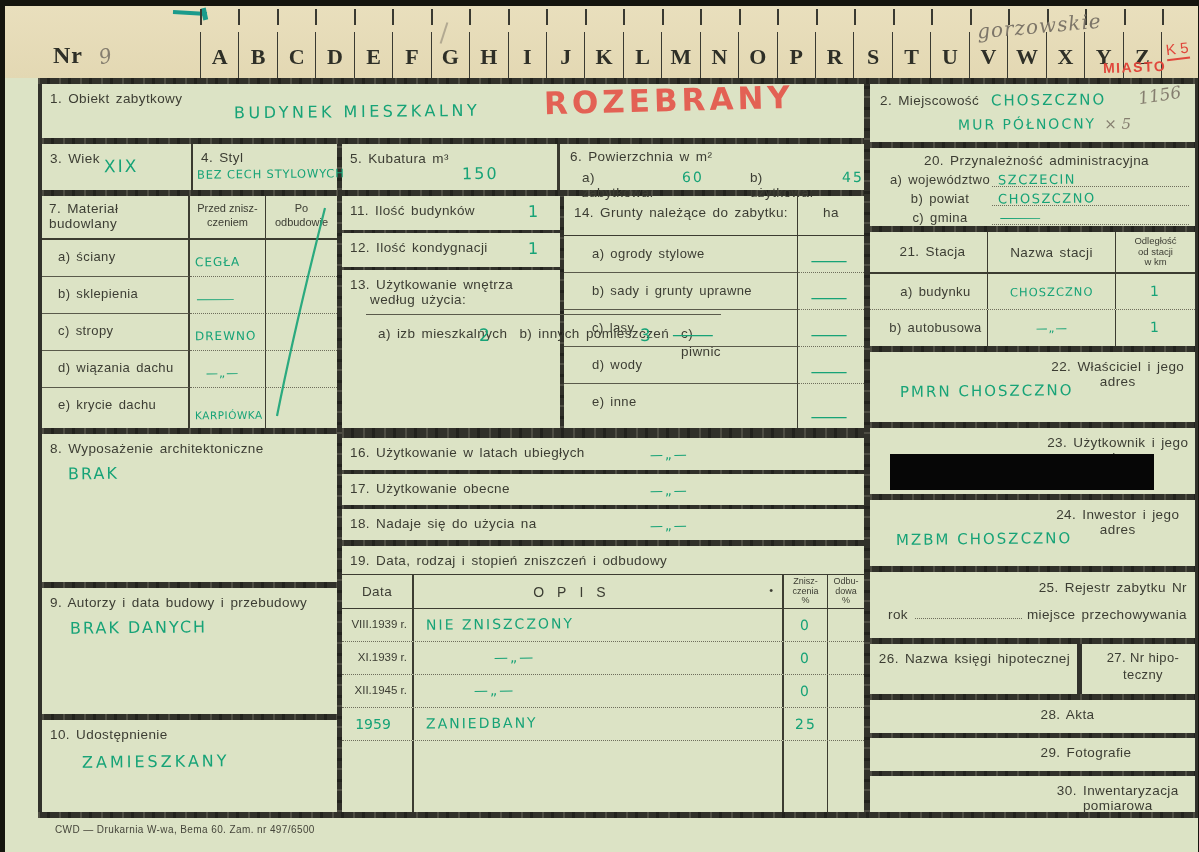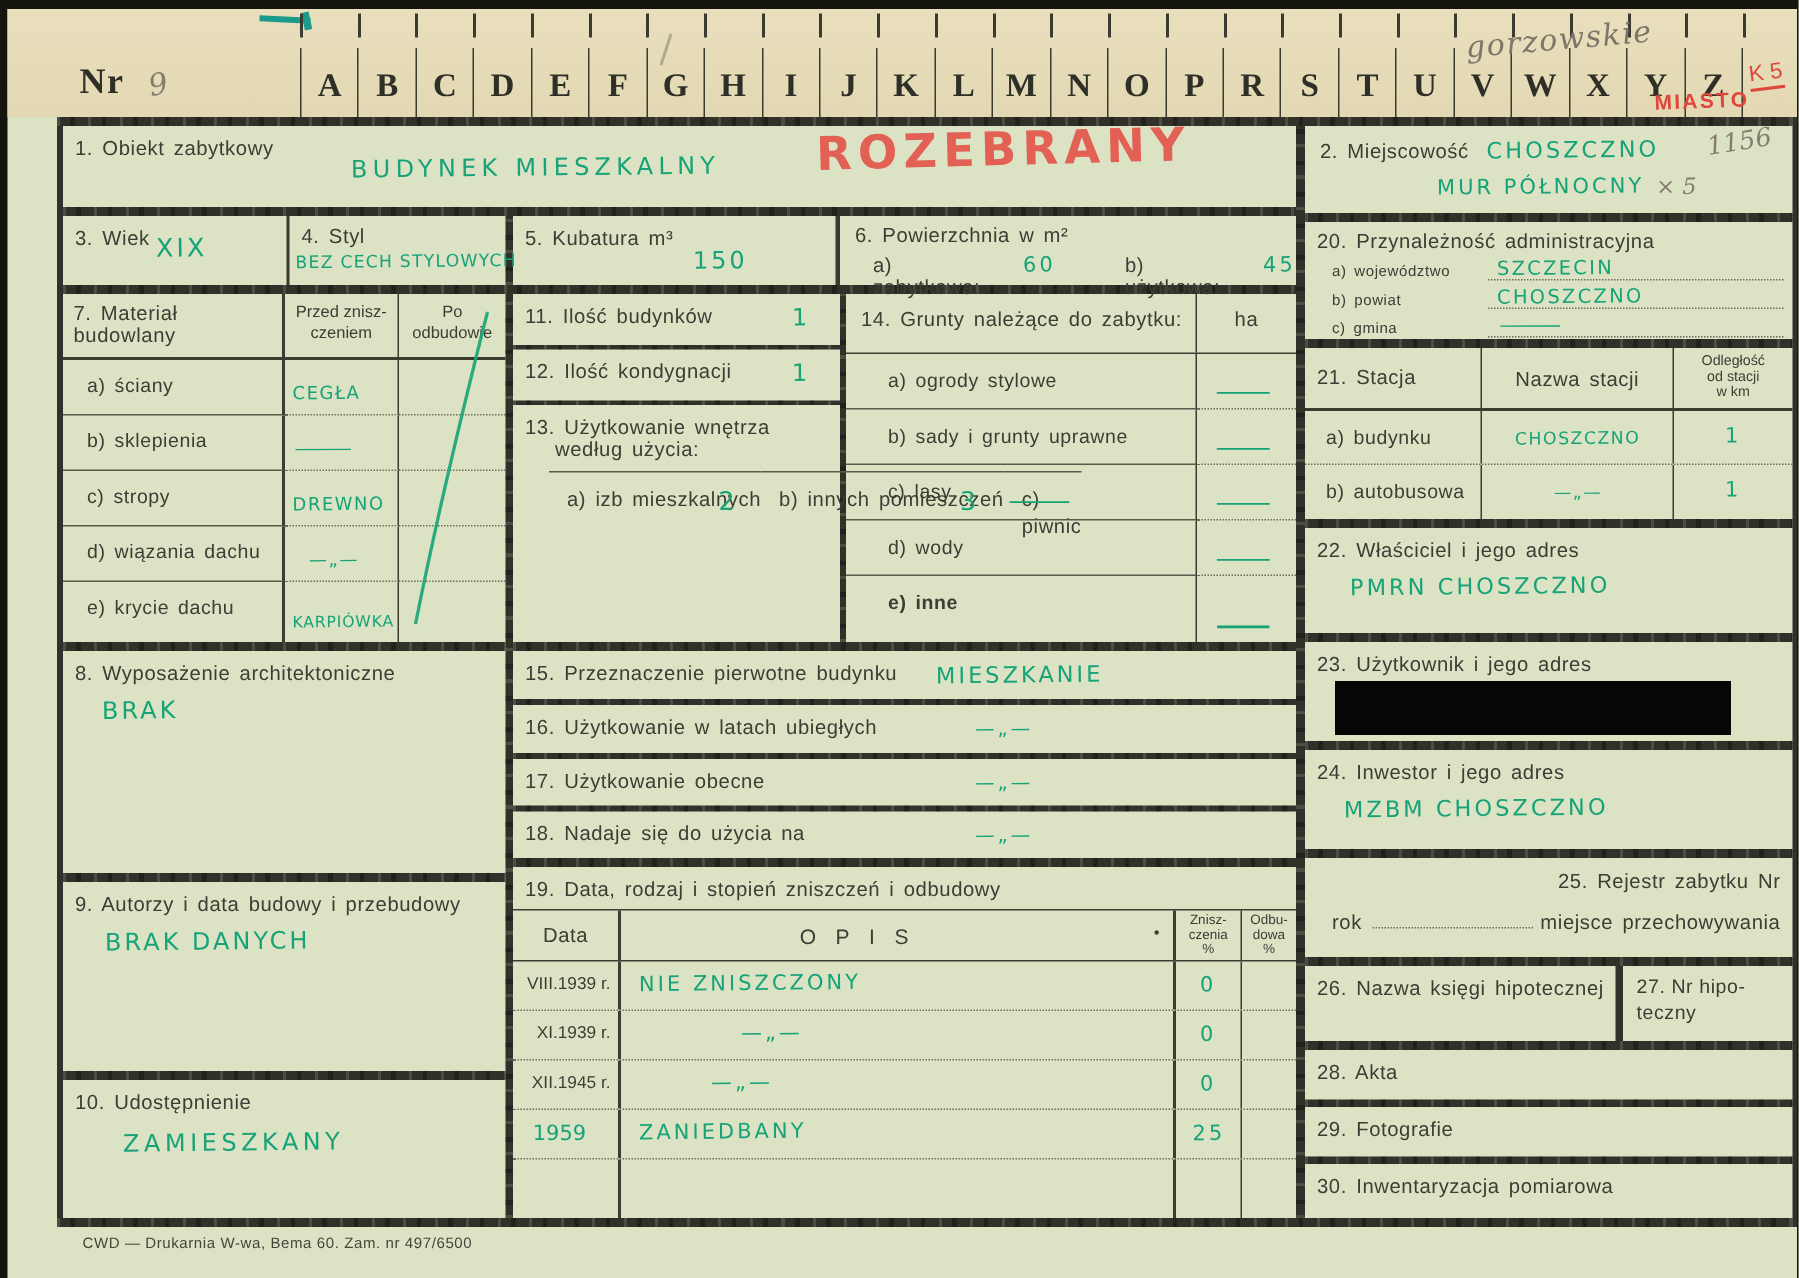--- a/index.html
+++ b/index.html
@@ -46,21 +46,21 @@
   .tm1 { position:absolute; left:168px; top:5px; width:34px; height:4px; background:#1a9b8c; transform:rotate(3deg); }
   .tm2 { position:absolute; left:197px; top:2px; width:5px; height:12px; background:#1a9b8c; transform:rotate(-12deg); }
   .ptick { position:absolute; left:438px; top:16px; width:2px; height:22px; background:rgba(125,118,105,.5); transform:rotate(18deg); }
 
   
   .form { position:absolute; left:33px; top:72px; width:1160px; height:740px; }
   .topbar,.botbar { width:100%; }
   .topbar{height:6px;} .botbar{height:6px;}
   .cols { display:flex; height:728px; border-left:4px solid #31312b; border-right:3px solid #31312b; }
   .col-main { width:822px; flex:none; display:flex; flex-direction:column; }
-  .col-right { flex:1; display:flex; flex-direction:column; }
+  .col-right { flex:1; display:flex; flex-direction:column;text-align:center; }
   .sec { position:relative; flex:none; overflow:visible; }
 
   .s1 { height:54px; }
   .row3456 { height:46px; display:flex; flex:none; }
   .mainbody { flex:1; display:flex; }
   .col-left { width:295px; flex:none; display:flex; flex-direction:column; }
   .col-mid { flex:1; display:flex; flex-direction:column; }
   .midtop { height:232px; flex:none; display:flex; }
   .mtl { width:218px; flex:none; display:flex; flex-direction:column; }
 
@@ -110,21 +110,21 @@
   .s13row:last-child .hand { top:auto; bottom:8px; }
 
   .s14 { flex:1; display:flex; flex-direction:column; }
   .s14head { display:flex; height:40px; border-bottom:1.5px solid #3c3c31; flex:none; }
   .s14l { flex:1; border-right:1.5px solid #3c3c31; padding:9px 0 0 10px; }
   .s14ha { width:66px; flex:none; display:flex; align-items:flex-start; justify-content:center; padding-top:9px; }
   .s14row { display:flex; height:37px; flex:none; }
   .s14row:last-child { flex:1; }
   .s14row .s14l { border-bottom:1px solid #5a5a4b; padding:10px 0 0 28px; font-size:13px; }
   .s14row .s14ha { border-bottom:1.4px dotted #6e6e5c; align-items:flex-end; padding:0 0 2px 0; }
-  .s14row:last-child .s14l, .s14row:last-child .s14ha { border-bottom:none;font-weight:bold; }
+  .s14row:last-child .s14l, .s14row:last-child .s14ha { border-bottom:none; }
 
   .s15,.s16,.s17,.s18 { height:32px; } .s17,.s18 { height:31px; }
   .s15v { position:absolute; left:282px; top:7px; font-size:15px; }
   .dittov { position:absolute; left:308px; top:9px; font-size:13px; }
 
   .s19 { flex:1; display:flex; flex-direction:column; }
   .s19t { height:28px; flex:none; }
   .s19table { flex:1; border-top:1.8px solid #3c3c31; display:flex; flex-direction:column; }
   .s19head { height:34px; flex:none; border-bottom:1.8px solid #3c3c31; display:flex; }
   .s19row { height:33px; flex:none; display:flex; border-bottom:1.3px dotted #6e6e5c; }
@@ -146,21 +146,21 @@
   .s2l1 { padding:7px 0 0 10px; display:flex; align-items:baseline; }
   .s2l1 .hand { font-size:15px; margin-left:12px; }
   .p1156 { position:absolute; right:14px; top:1px; font-size:17px; transform:rotate(-9deg); }
   .s2l2 { margin:6px 0 0 88px; display:flex; align-items:baseline; }
   .s2l2 .hand { font-size:14px; }
   .px5 { margin-left:8px; font-size:15px; }
 
   .s20 { height:78px; }
   .s20 > .lbl { padding:5px 0 0 8px; display:block; }
   .s20line { display:flex; margin:1px 0 0 18px; height:18px; align-items:flex-end; }
-  .sl { width:104px; flex:none; font-size:10px; }
+  .sl { width:104px; flex:none; font-size:13px; }
   .leader { flex:1; border-bottom:1.4px dotted #6e6e5c; position:relative; height:100%; margin-right:6px; }
   .leader .hand { position:absolute; left:6px; bottom:-1px; font-size:13px; letter-spacing:1.5px; }
 
   .s21 { height:114px; display:flex; flex-direction:column; }
   .s21head { height:42px; flex:none; border-bottom:2px solid #3c3c31; display:flex; }
   .k1 { width:118px; flex:none; border-right:1.8px solid #3c3c31; padding:12px 0 0 8px; }
   .k2 { width:128px; flex:none; border-right:1.8px solid #3c3c31; display:flex; align-items:center; justify-content:center; }
   .k3 { flex:1; display:flex; flex-direction:column; align-items:center; justify-content:center; font-size:9.5px; line-height:1.12; color:#3c3d33; }
   .s21row { display:flex; height:36px; flex:none; }
   .s21row.dot { border-bottom:1.4px dotted #6e6e5c; }
@@ -409,24 +409,20 @@
                 </div>
                 <div class="s14row">
                   <div class="s14l lbl">e) inne</div>
                   <div class="s14ha">
                       <span class="hand xstretch2">—</span>
                     </div>
                 </div>
               </div>
             </div>
             <div class="bar-h bar6"></div>
-            <div class="sec s15">
-              <span class="lbl pad" style="position:absolute">15. Przeznaczenie pierwotne budynku</span>
-              <span class="hand s15v">MIESZKANIE</span>
-            </div>
             <div class="bar-h bar4"></div>
             <div class="sec s16">
               <span class="lbl pad" style="position:absolute">16. Użytkowanie w latach ubiegłych</span>
               <span class="hand dittov">—„—</span>
             </div>
             <div class="bar-h bar4"></div>
             <div class="sec s17">
               <span class="lbl pad" style="position:absolute">17. Użytkowanie obecne</span>
               <span class="hand dittov">—„—</span>
             </div>

